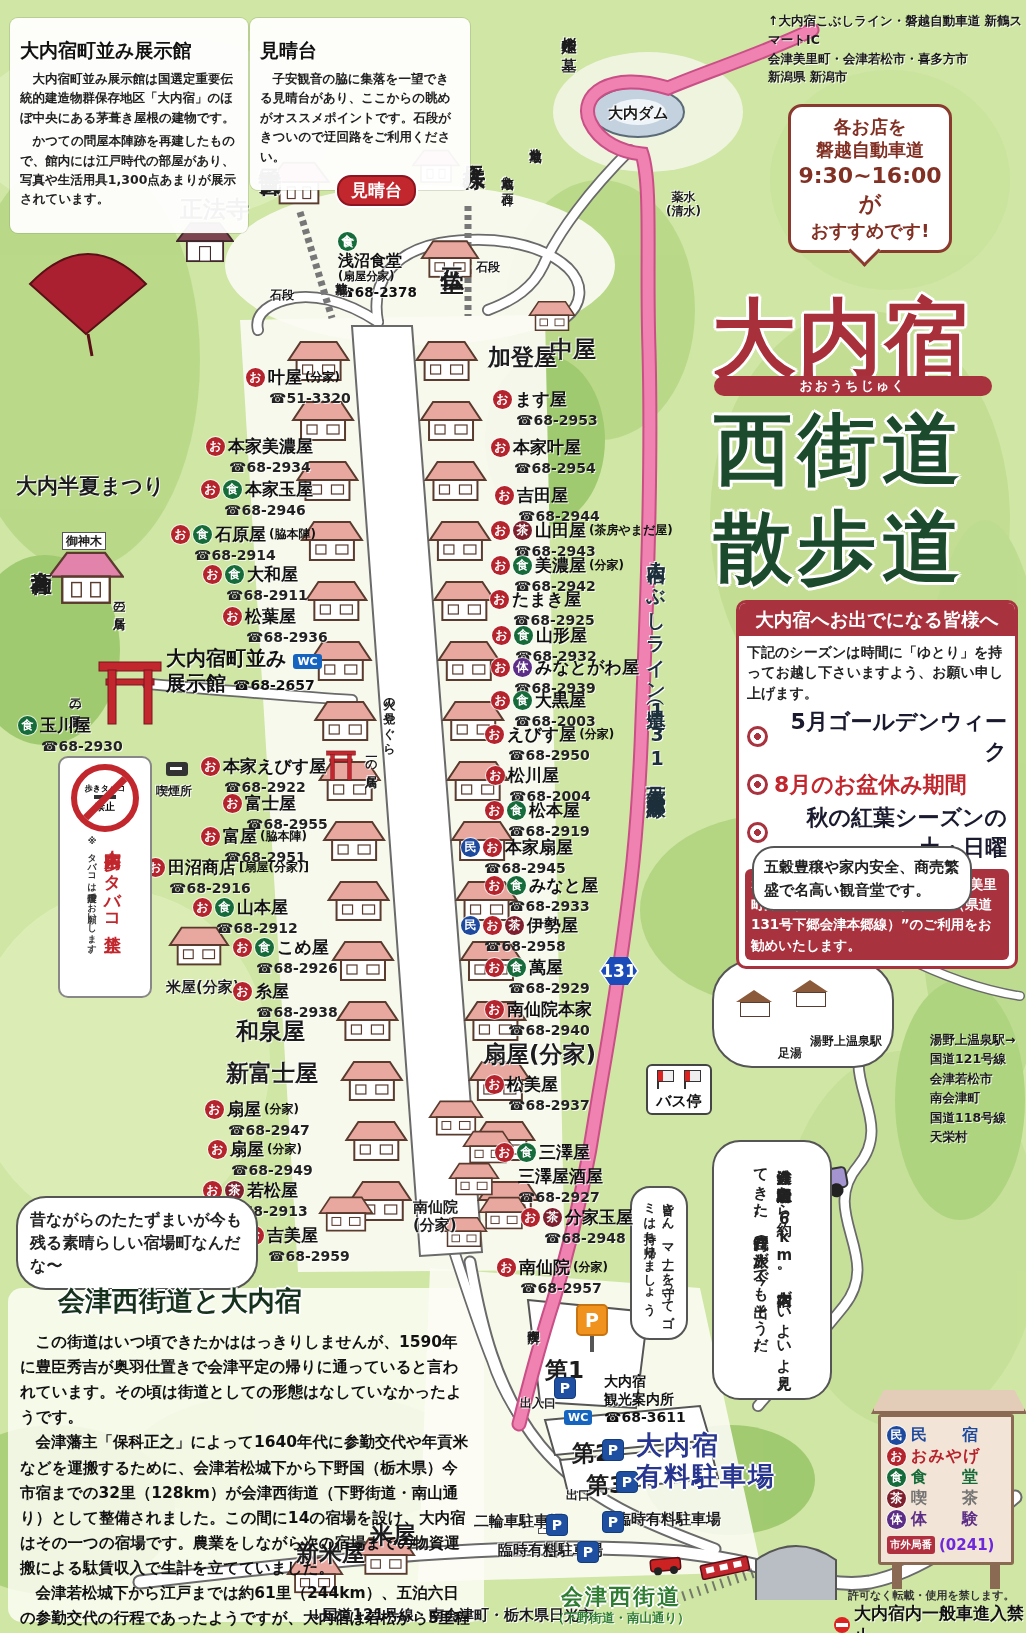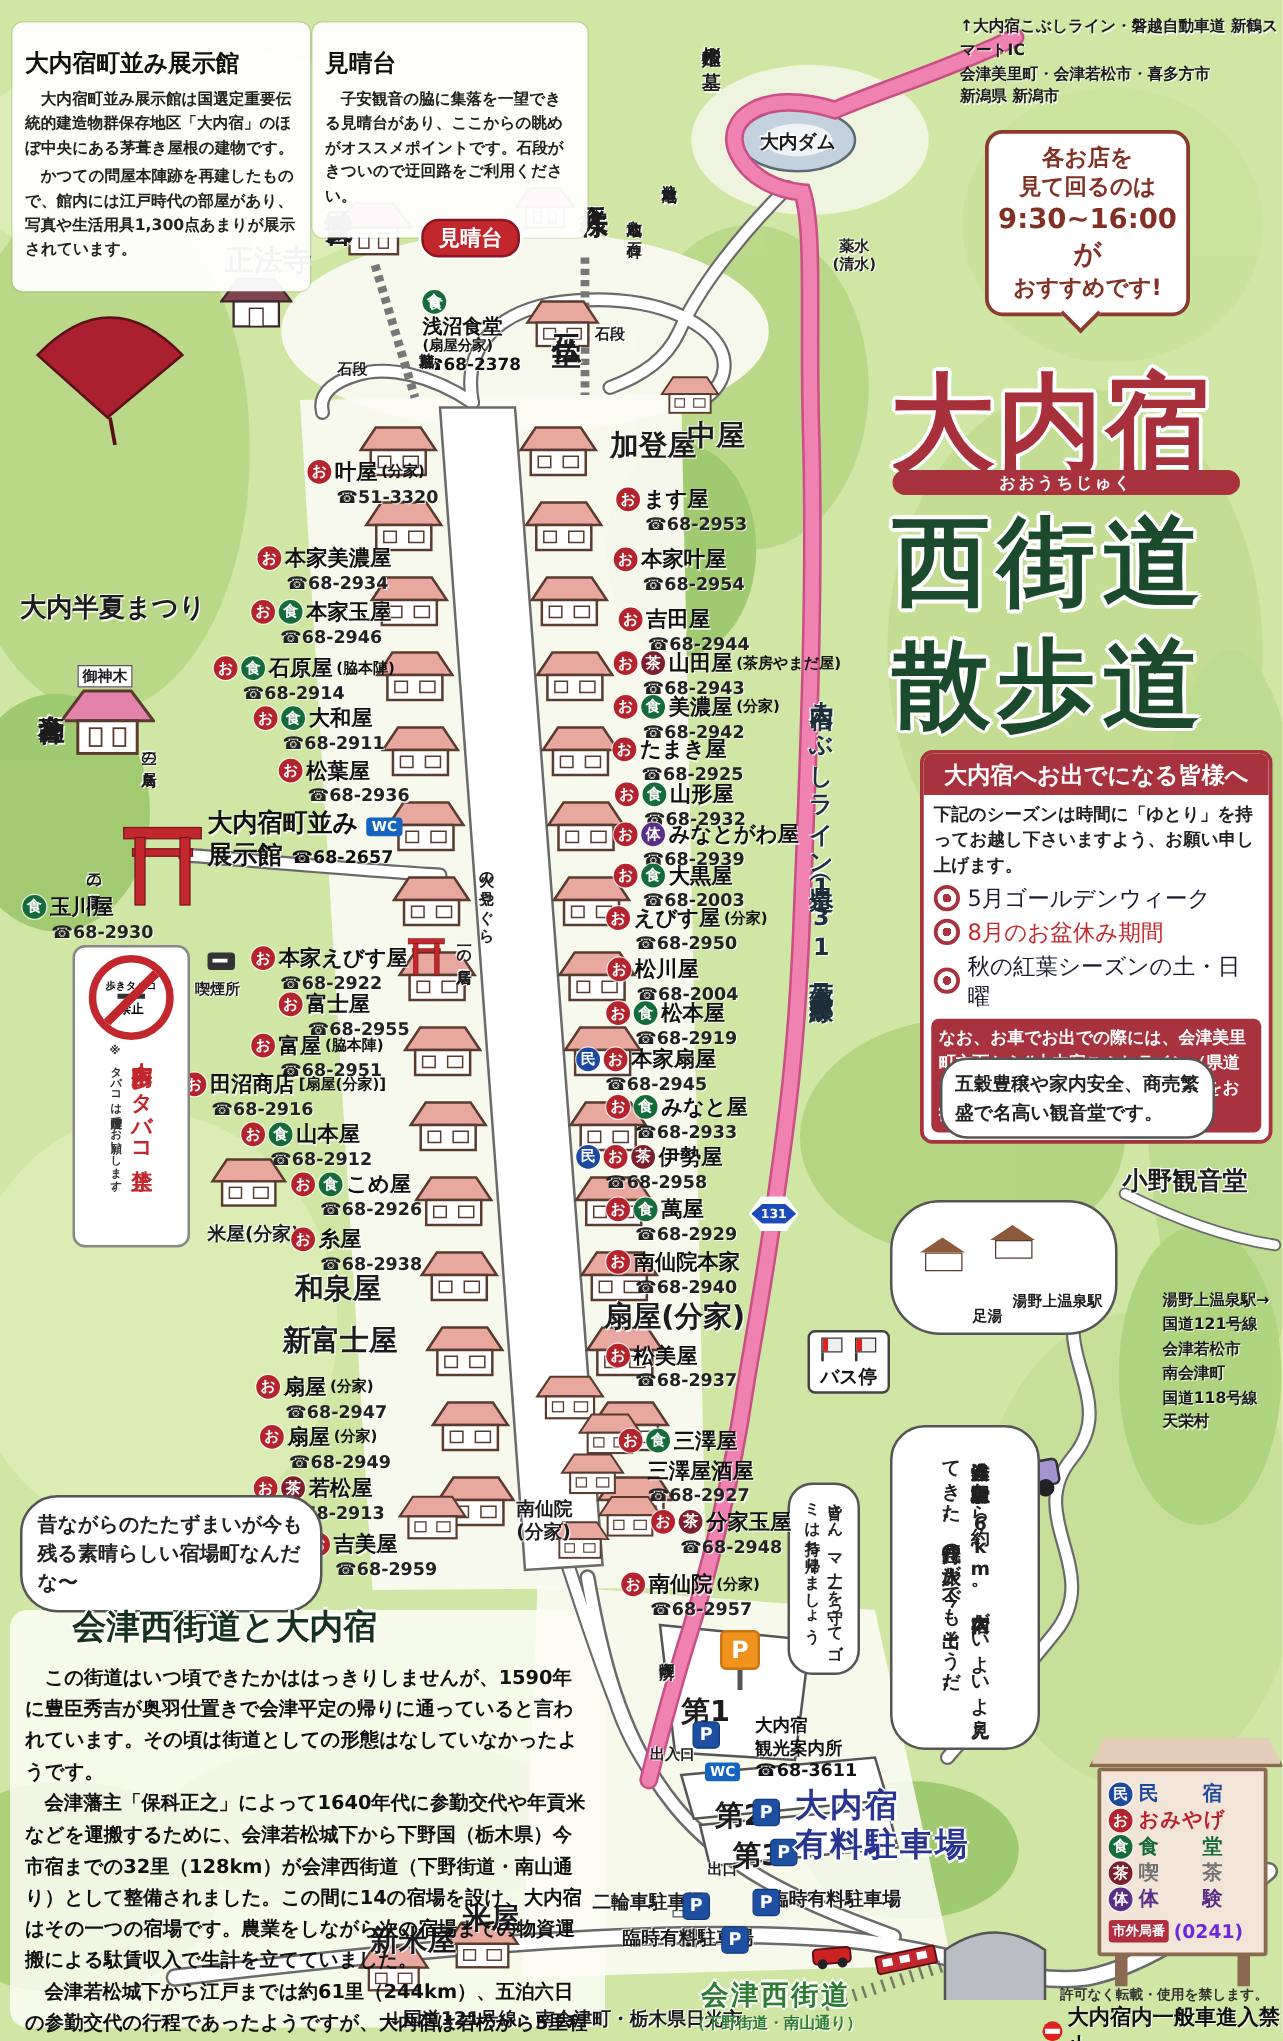--- a/index.html
+++ b/index.html
@@ -47,21 +47,21 @@
       text-shadow:-3px 0 0 #fff,3px 0 0 #fff,0 -3px 0 #fff,0 3px 0 #fff,-2px -2px 0 #fff,2px 2px 0 #fff,-2px 2px 0 #fff,2px -2px 0 #fff;}
   .furigana{position:absolute;left:714px;top:376px;width:278px;height:20px;background:#a8333e;border-radius:10px;color:#fff;
       font-size:13px;font-weight:bold;display:flex;align-items:center;justify-content:space-around;z-index:4;letter-spacing:2px;}
   .title-sub{position:absolute;font-size:78px;font-weight:bold;color:#1c4a2c;letter-spacing:6px;z-index:4;
       text-shadow:-3px 0 0 #fff,3px 0 0 #fff,0 -3px 0 #fff,0 3px 0 #fff,-2px -2px 0 #fff,2px 2px 0 #fff,-2px 2px 0 #fff,2px -2px 0 #fff;}
 
   
   .notice{position:absolute;left:736px;top:600px;width:276px;background:#fff;border:3px solid #a8333e;border-radius:10px;z-index:4;overflow:hidden;}
   .notice .hd{background:#a8333e;color:#fff;font-size:18.5px;font-weight:bold;text-align:center;padding:4px 2px;}
   .notice .intro{font-size:14px;font-weight:bold;color:#222;margin:6px 8px 4px 8px;line-height:1.45;}
-  .nrow{display:flex;align-items:center;gap:6px;margin:3px 8px;font-size:18px;font-weight:normal;}
+  .nrow{display:flex;align-items:center;gap:6px;margin:3px 8px;font-size:22px;font-weight:bold;text-align:right;}
   .bullet{width:15px;height:15px;min-width:15px;border:3px solid #a8333e;border-radius:50%;
           background:radial-gradient(circle,#a8333e 0 3.5px,#fff 3.5px);}
   .notice .ft{background:#a8333e;color:#fff;font-size:13.5px;font-weight:bold;margin:6px;border-radius:6px;padding:5px 6px;line-height:1.5;}
 
   .station-note{position:absolute;left:930px;top:1030px;font-size:12.5px;font-weight:bold;line-height:1.55;color:#1a1a1a;z-index:3;
           text-shadow:1px 1px 0 rgba(255,255,255,.8);}
 
   
   .nosmoke{position:absolute;left:58px;top:756px;width:86px;height:226px;background:#fff;border:2px solid #888;border-radius:10px;
            z-index:4;display:flex;flex-direction:column;align-items:center;padding:6px 2px;}
@@ -127,22 +127,22 @@
   .pmark{position:absolute;width:20px;height:20px;background:#1e4fa0;color:#fff;border-radius:4px;font-size:14px;font-weight:bold;
          display:flex;align-items:center;justify-content:center;z-index:3;border:1px solid #123c7c;}
   .wcabs{position:absolute;z-index:3;}
   .psign{position:absolute;left:576px;top:1304px;z-index:3;display:flex;flex-direction:column;align-items:center;}
   .psign .sq{width:28px;height:28px;background:#f0921e;border:2px solid #c87412;border-radius:5px;color:#fff;font-size:19px;
              font-weight:bold;display:flex;align-items:center;justify-content:center;}
   .psign .pole{width:4px;height:16px;background:#555;}
 
   .shield{position:absolute;left:599px;top:957px;width:40px;height:28px;z-index:3;
           clip-path:polygon(25% 0,75% 0,100% 50%,75% 100%,25% 100%,0 50%);background:#fff;display:flex;align-items:center;justify-content:center;}
-  .shield .in{width:36px;height:16px;clip-path:polygon(25% 0,75% 0,100% 50%,75% 100%,25% 100%,0 50%);background:#1b4bb8;color:#fff;
-          font-size:10px;font-weight:bold;display:flex;align-items:center;justify-content:center;}
+  .shield .in{width:36px;height:28px;clip-path:polygon(25% 0,75% 0,100% 50%,75% 100%,25% 100%,0 50%);background:#1b4bb8;color:#fff;
+          font-size:17px;font-weight:bold;display:flex;align-items:center;justify-content:center;}
 
   .kobushi{position:absolute;left:644px;top:545px;writing-mode:vertical-rl;text-orientation:upright;font-size:19px;font-weight:bold;
            color:#1d2f3a;letter-spacing:2px;z-index:3;text-shadow:1px 1px 0 rgba(255,255,255,.9),-1px -1px 0 rgba(255,255,255,.9);}
 
   .parkbig{position:absolute;left:636px;top:1430px;z-index:4;font-size:26px;font-weight:bold;color:#28368f;line-height:1.2;letter-spacing:2px;
       text-shadow:-2px 0 0 #fff,2px 0 0 #fff,0 -2px 0 #fff,0 2px 0 #fff;}
 
   .aizukaido{position:absolute;left:552px;top:1584px;z-index:4;text-align:center;line-height:1.2;}
   .aizukaido .m{font-size:22px;font-weight:bold;color:#2e7d32;letter-spacing:2px;
       text-shadow:-2px 0 0 #fff,2px 0 0 #fff,0 -2px 0 #fff,0 2px 0 #fff;}
@@ -362,21 +362,21 @@
   </div>
 
   <div class="routes">
     <div>↑大内宿こぶしライン・磐越自動車道 新鶴スマートIC</div>
     <div>会津美里町・会津若松市・喜多方市</div>
     <div>新潟県 新潟市</div>
   </div>
 
   <div class="hours">
     <div class="l">各お店を</div>
-    <div class="l">見て回るのは</div>
+    <div class="l">磐越自動車道</div>
     <div class="l big">9:30~16:00が</div>
     <div class="l">おすすめです!</div>
   </div>
 
   <div class="title-main">大内宿</div>
   <div class="furigana">おおうちじゅく</div>
   <div class="title-sub" style="left:714px;top:496px;">散歩道</div>
   <div class="title-sub" style="left:714px;top:398px;">西街道</div>
 
   <div class="notice">

